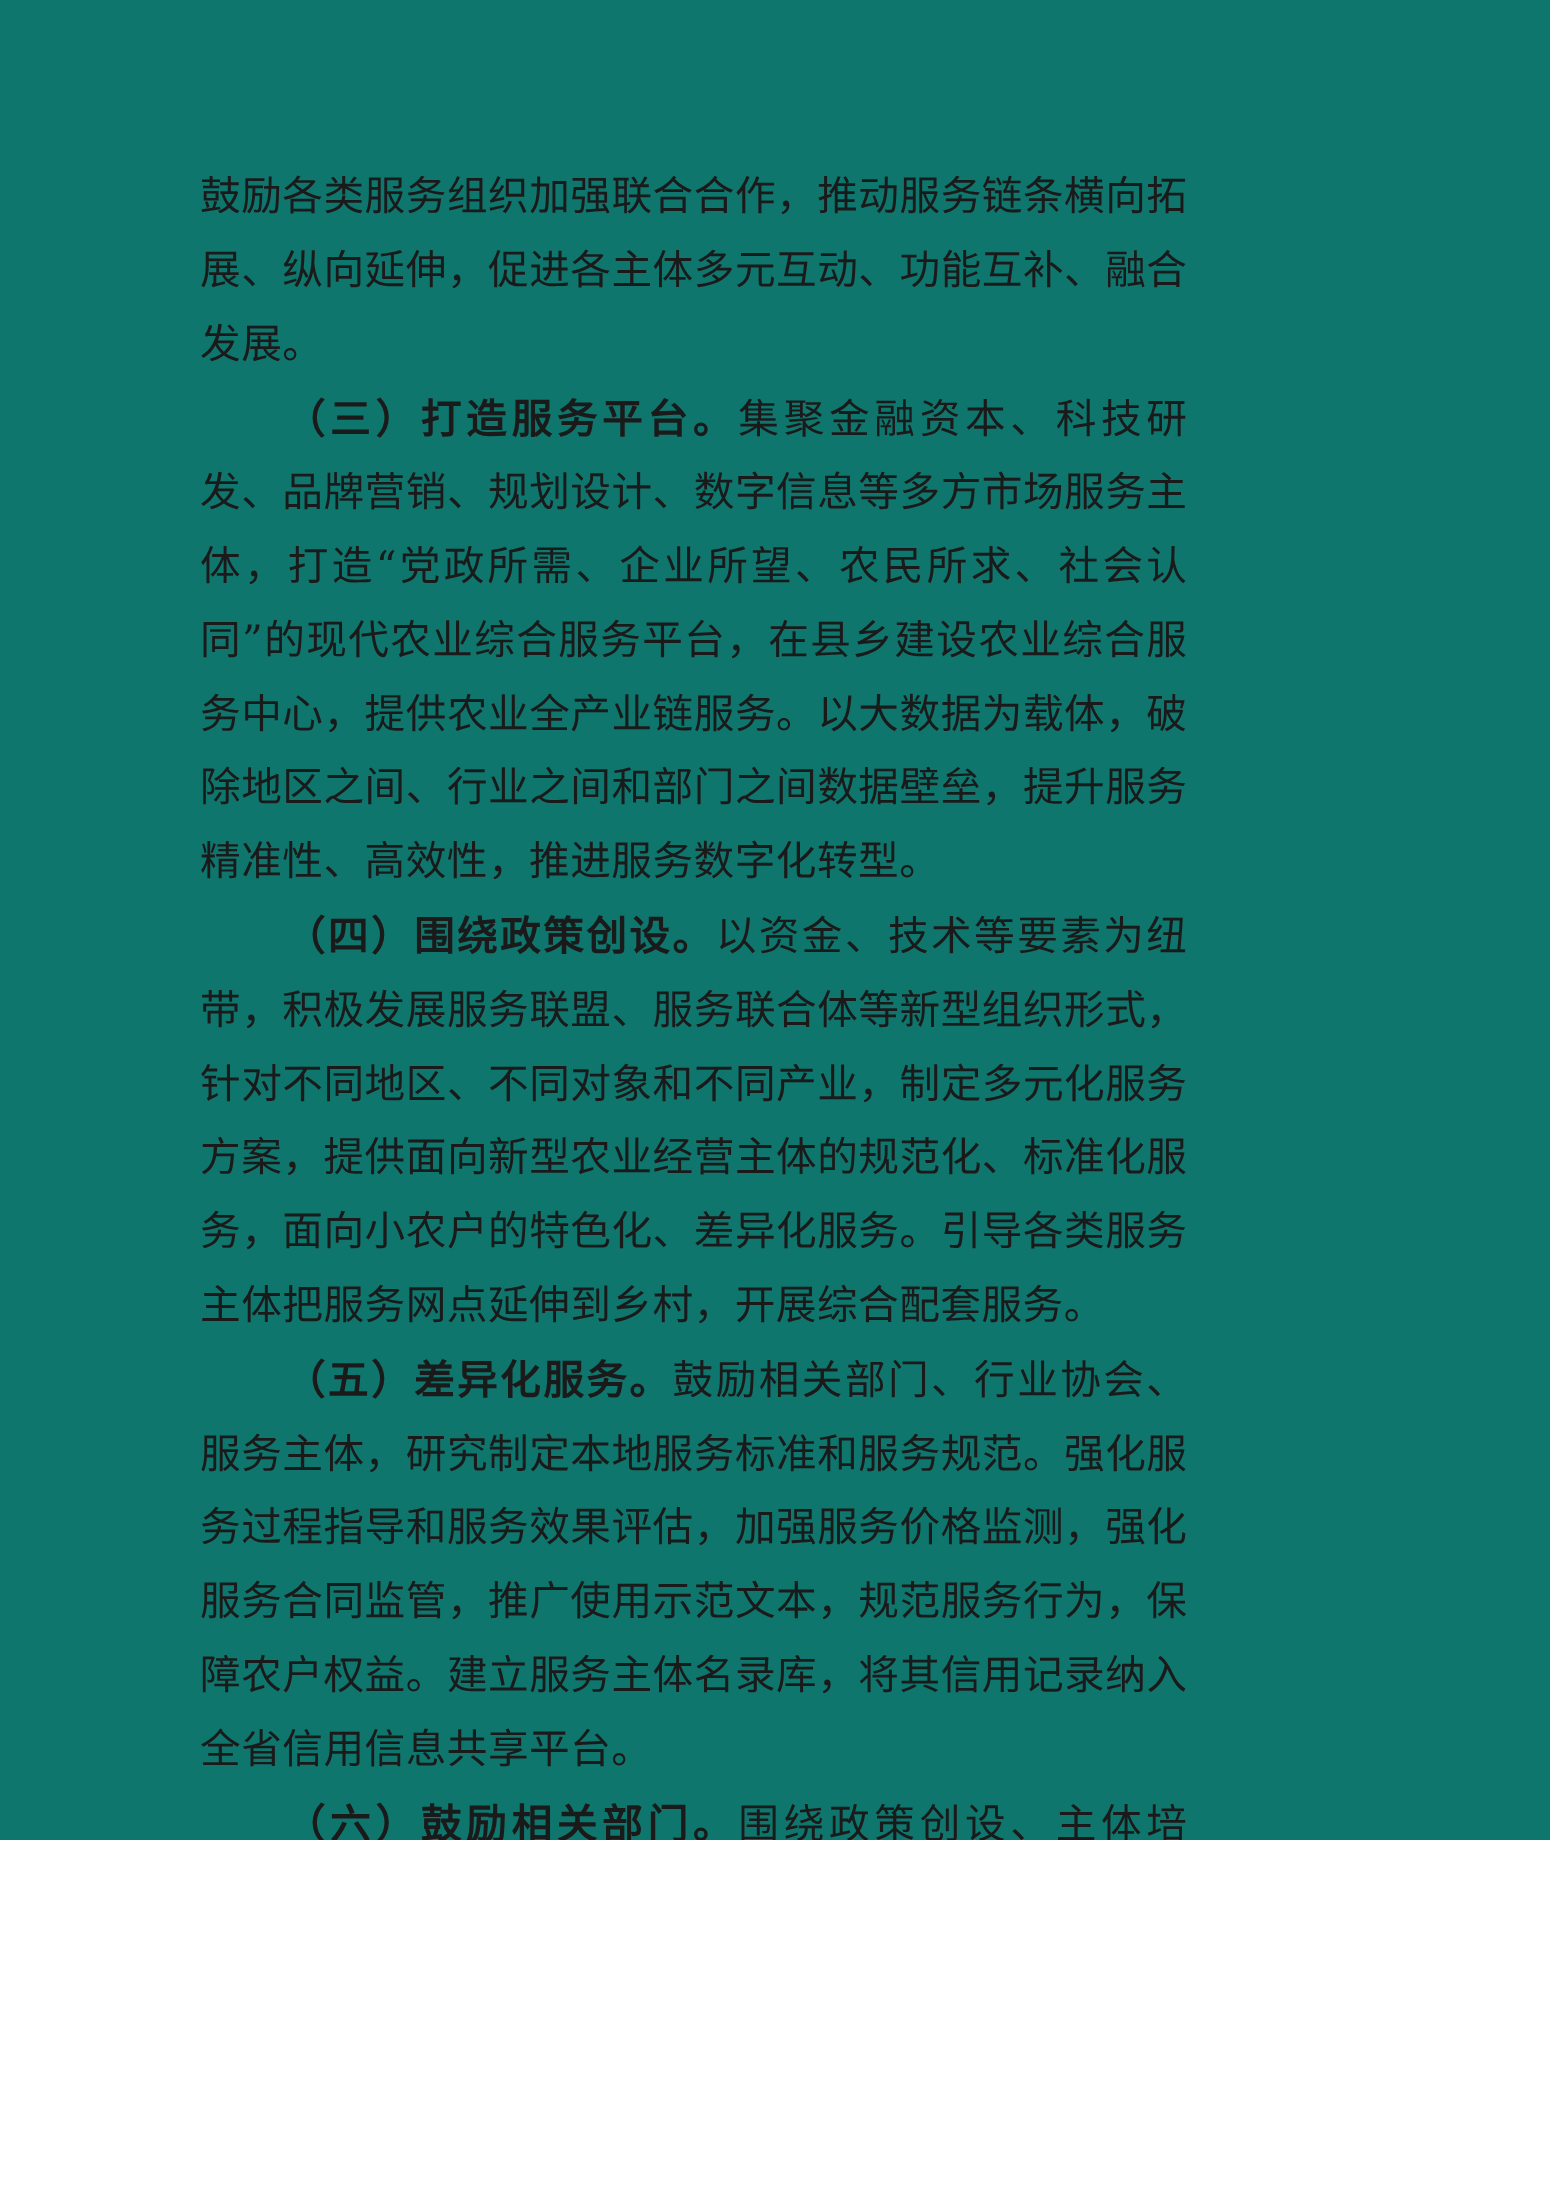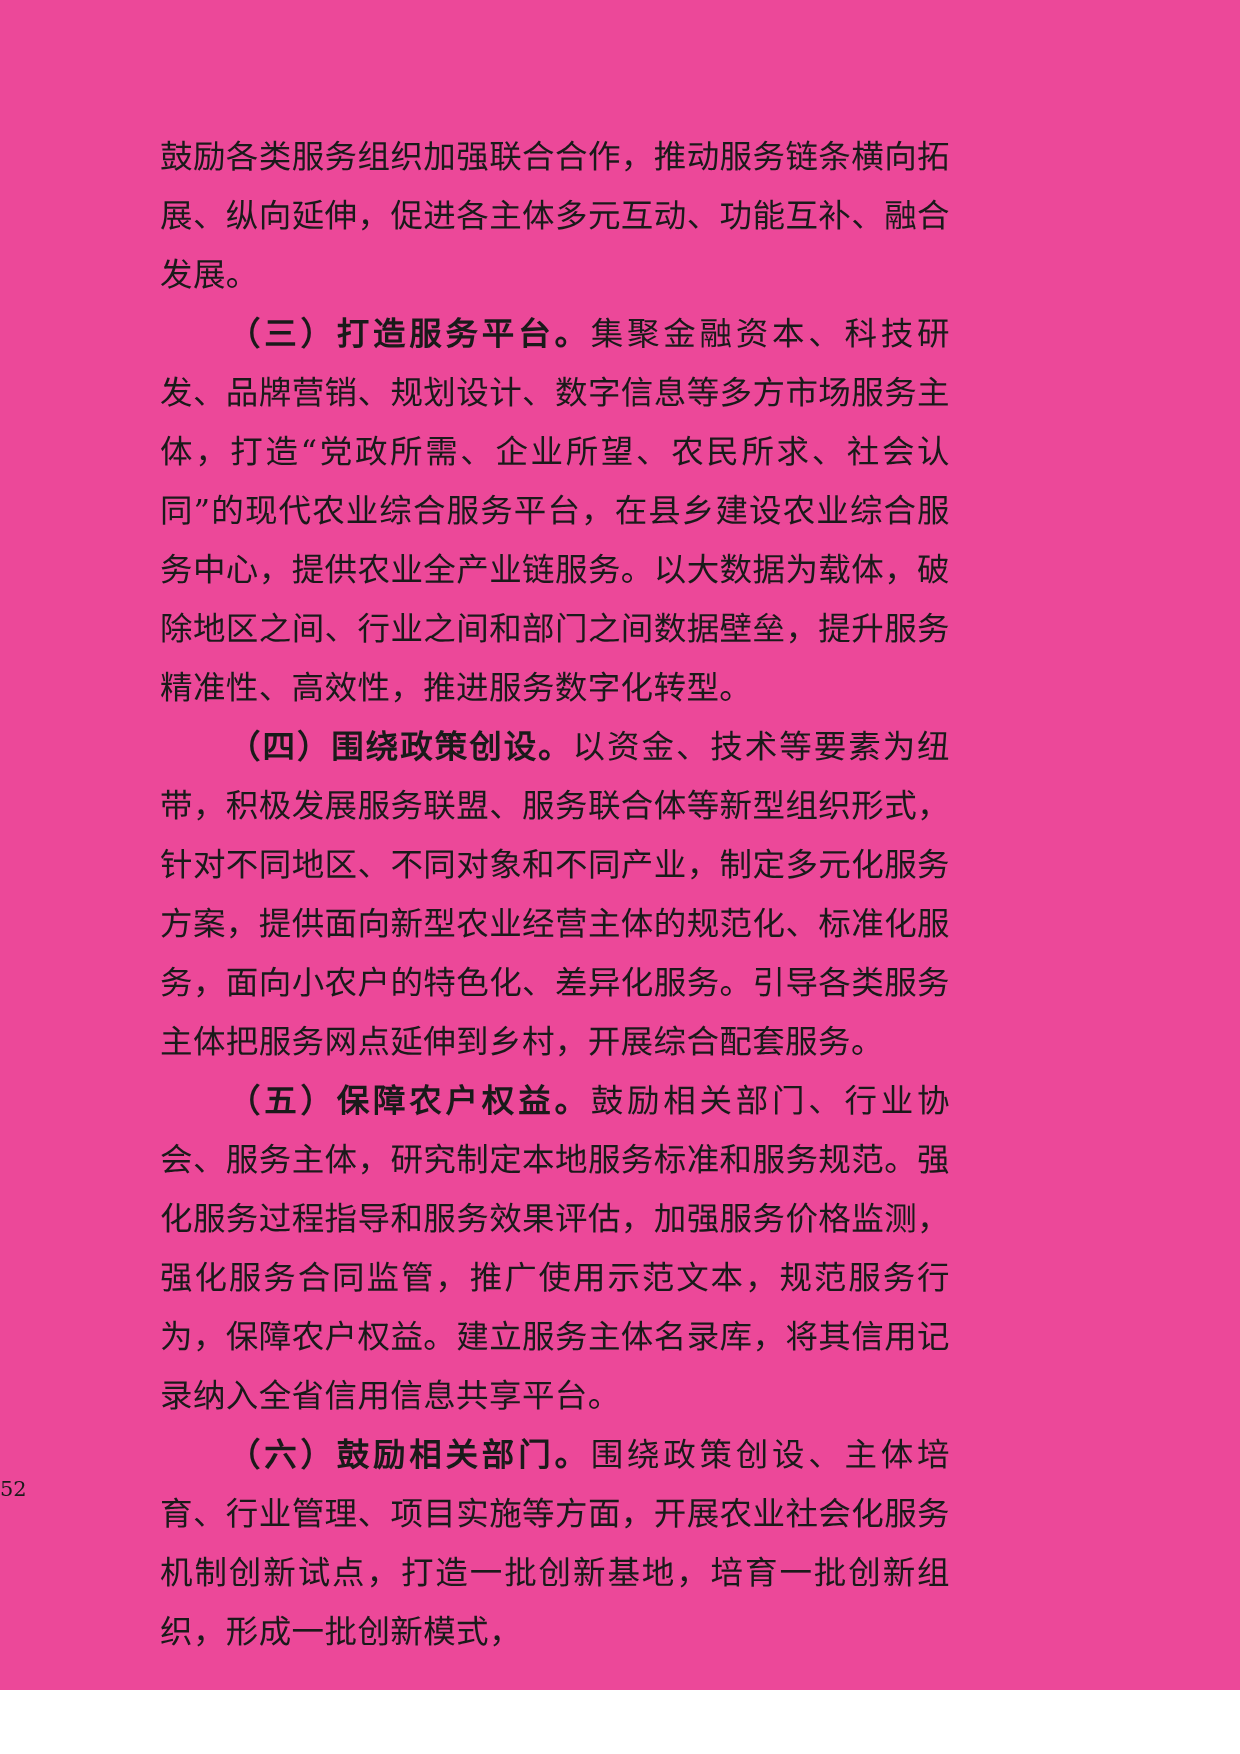--- a/index.html
+++ b/index.html
@@ -2,23 +2,23 @@
 <html lang="zh-CN"><head>
 <meta charset="utf-8">
 <style>
   html, body {
     margin: 0;
     padding: 0;
     background: #ffffff;
   }
   .page {
     width: 1240px;
-    height: 1690px;
+    height: 1472px;
     position: relative;
-    background: #ec4899;
+    background: #0f766e;
     box-sizing: border-box;
     overflow: hidden;
     padding-left: 24px;
   }
   .content {
     position: absolute;
     left: 160px;
     top: 128px;
     width: 790px;
   }
@@ -34,21 +34,20 @@
     font-weight: 400;
   }
   .para.indent {
     text-indent: 68px;
   }
   .para + .para {
     margin-top: 0;
   }
   .lead {
     font-weight: 700;
-    font-family: Liberation Serif, serif;
   }
   .page-number {
     position: absolute;
     left: 0;
     right: 0;
     top: 1477px;
     font-family: "DejaVu Serif", "Liberation Serif", serif;
     font-size: 21px;
     color: #1a1a1a;
   }
@@ -66,21 +65,21 @@
 
     <p class="para indent">
       <span class="lead">（三）打造服务平台。</span><span>集聚金融资本、科技研发、品牌营销、规划设计、数字信息等多方市场服务主体，打造“党政所需、企业所望、农民所求、社会认同”的现代农业综合服务平台，在县乡建设农业综合服务中心，提供农业全产业链服务。以大数据为载体，破除地区之间、行业之间和部门之间数据壁垒，提升服务精准性、高效性，推进服务数字化转型。</span>
     </p>
 
     <p class="para indent">
       <span class="lead">（四）围绕政策创设。</span><span>以资金、技术等要素为纽带，积极发展服务联盟、服务联合体等新型组织形式，针对不同地区、不同对象和不同产业，制定多元化服务方案，提供面向新型农业经营主体的规范化、标准化服务，面向小农户的特色化、差异化服务。引导各类服务主体把服务网点延伸到乡村，开展综合配套服务。</span>
     </p>
 
     <p class="para indent">
-      <span class="lead">（五）保障农户权益。</span><span>鼓励相关部门、行业协会、服务主体，研究制定本地服务标准和服务规范。强化服务过程指导和服务效果评估，加强服务价格监测，强化服务合同监管，推广使用示范文本，规范服务行为，保障农户权益。建立服务主体名录库，将其信用记录纳入全省信用信息共享平台。</span>
+      <span class="lead">（五）差异化服务。</span><span>鼓励相关部门、行业协会、服务主体，研究制定本地服务标准和服务规范。强化服务过程指导和服务效果评估，加强服务价格监测，强化服务合同监管，推广使用示范文本，规范服务行为，保障农户权益。建立服务主体名录库，将其信用记录纳入全省信用信息共享平台。</span>
     </p>
 
     <p class="para indent">
       <span class="lead">（六）鼓励相关部门。</span><span>围绕政策创设、主体培育、行业管理、项目实施等方面，开展农业社会化服务机制创新试点，打造一批创新基地，培育一批创新组织，形成一批创新模式，</span>
     </p>
 
   </div>
 
   <div class="page-number">52</div>
 

